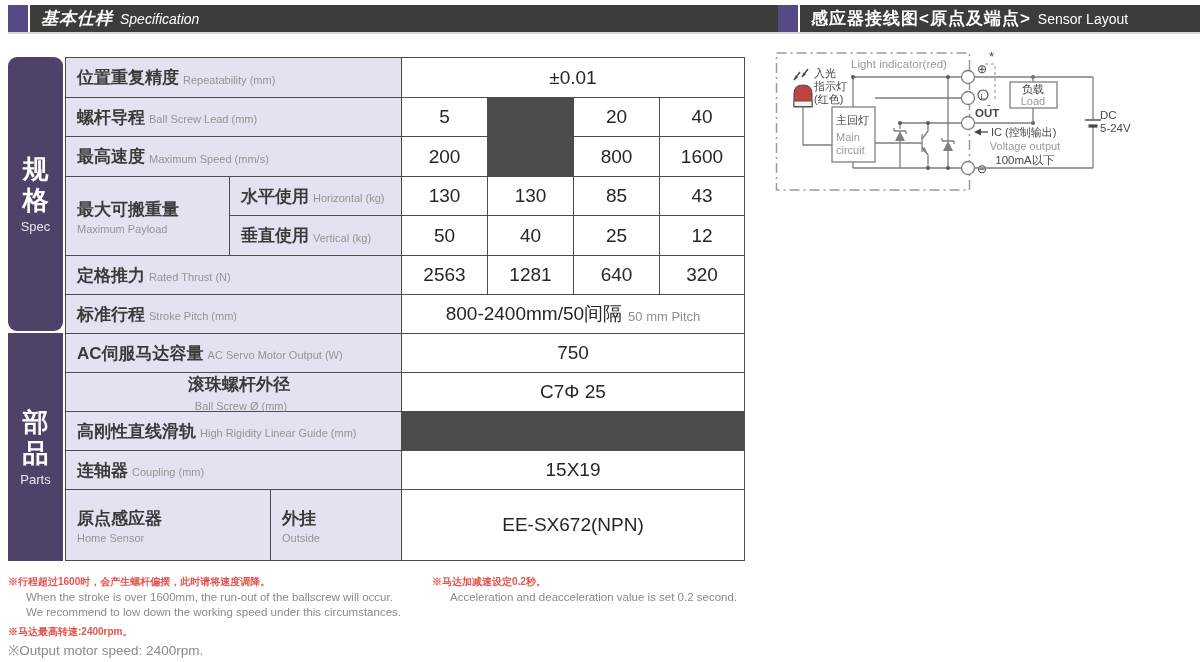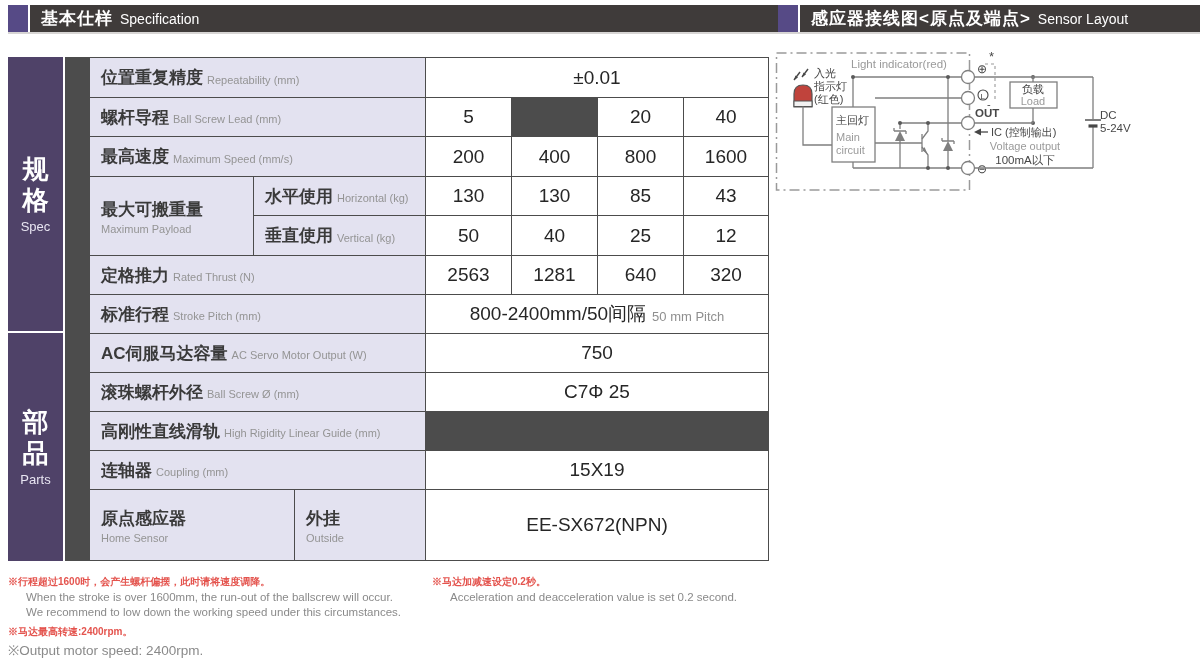--- a/index.html
+++ b/index.html
@@ -22,21 +22,21 @@
     display:flex; flex-direction:column; align-items:center; justify-content:center;
   }
   .side-cn { font-size:26px; font-weight:bold; line-height:31px; width:28px; text-align:center; word-break:break-all; }
   .side-en { font-size:13px; margin-top:3px; color:#e8e5f2; }
   
   .spec-grid {
     position:absolute; left:65px; top:57px;
     display:grid;
     grid-template-columns:163px 40px 130px 85px 85px 85px 84px;
     grid-template-rows:39px 38px 39px 38px 39px 38px 38px 38px 38px 38px 38px 70px;
-    gap:1px; background:#4c4c4c; border:1px solid #4c4c4c;padding-left:24px;
+    gap:1px; background:#4c4c4c; border:1px solid #4c4c4c;
   }
   .cell { display:flex; align-items:center; }
   .lbl { background:#e3e2f0; padding-left:11px; }
   .val { background:#ffffff; justify-content:center; font-size:19px; color:#262626; }
   .cn { font-size:17px; color:#3a3a3a; font-weight:600; white-space:nowrap; }
   .en { font-size:11px; color:#949494; margin-left:4px; margin-top:4px; white-space:nowrap; }
   .stack { flex-direction:column; align-items:flex-start; justify-content:center; }
   .stack .en { margin-left:0; margin-top:2px; }
   .val-note { font-size:13px; color:#8f8f8f; margin-left:6px; margin-top:4px; }
   
@@ -50,32 +50,32 @@
   
   .diagram { position:absolute; left:775px; top:45px; }
   .dg-line { stroke:#7f7f7f; stroke-width:1.3; fill:none; }
   .dg-dark { fill:#474747; }
   .dg-gray { fill:#9a9a9a; }
   svg text { font-family:"Liberation Sans", sans-serif; }
 </style>
 </head>
 <body>
 
-<div class="hdr" style="left:8px; width:904px;">
+<div class="hdr" style="left:8px; width:904px;font-style:italic;">
   <div class="sq"></div>
   <span class="hdr-cn">基本仕样</span>
   <span class="hdr-en">Specification</span>
 </div>
 <div class="hdr" style="left:778px; width:422px;">
   <div class="sq"></div>
   <span class="hdr-cn">感应器接线图&lt;原点及端点&gt;</span>
   <span class="hdr-en">Sensor Layout</span>
 </div>
 
-<div class="side" style="top:57px; height:274px;">
+<div class="side" style="top:57px; height:274px;border-radius:9px;">
   <div class="side-cn">规格</div>
   <div class="side-en">Spec</div>
 </div>
 <div class="side" style="top:333px; height:228px;">
   <div class="side-cn">部品</div>
   <div class="side-en">Parts</div>
 </div>
 
 <div class="spec-grid">
 
@@ -91,21 +91,20 @@
   </div>
   <div class="cell val" style="grid-column:4; grid-row:2;">5</div>
   <div class="cell val" style="grid-column:6; grid-row:2;">20</div>
   <div class="cell val" style="grid-column:7; grid-row:2;">40</div>
 
   <div class="cell lbl" style="grid-column:1/span 3; grid-row:3;">
     <span class="cn">最高速度</span>
     <span class="en">Maximum Speed (mm/s)</span>
   </div>
   <div class="cell val" style="grid-column:4; grid-row:3;">200</div>
-  <div class="cell val" style="grid-column:5; grid-row:3;">400</div>
   <div class="cell val" style="grid-column:6; grid-row:3;">800</div>
   <div class="cell val" style="grid-column:7; grid-row:3;">1600</div>
 
   <div class="cell lbl stack" style="grid-column:1; grid-row:4/span 2;">
     <span class="cn">最大可搬重量</span>
     <span class="en">Maximum Payload</span>
   </div>
   <div class="cell lbl" style="grid-column:2/span 2; grid-row:4;">
     <span class="cn">水平使用</span>
     <span class="en">Horizontal (kg)</span>
@@ -141,21 +140,21 @@
     <span>800-2400mm/50间隔</span>
     <span class="val-note">50 mm Pitch</span>
   </div>
 
   <div class="cell lbl" style="grid-column:1/span 3; grid-row:8;">
     <span class="cn">AC伺服马达容量</span>
     <span class="en">AC Servo Motor Output (W)</span>
   </div>
   <div class="cell val" style="grid-column:4/span 4; grid-row:8;">750</div>
 
-  <div class="cell lbl" style="grid-column:1/span 3; grid-row:9;">
+  <div class="cell lbl" style="grid-column:1/span 3; grid-row:9;flex-direction:column;">
     <span class="cn">滚珠螺杆外径</span>
     <span class="en">Ball Screw Ø (mm)</span>
   </div>
   <div class="cell val" style="grid-column:4/span 4; grid-row:9;">C7Φ 25</div>
 
   <div class="cell lbl" style="grid-column:1/span 3; grid-row:10;">
     <span class="cn">高刚性直线滑轨</span>
     <span class="en">High Rigidity Linear Guide (mm)</span>
   </div>
 

